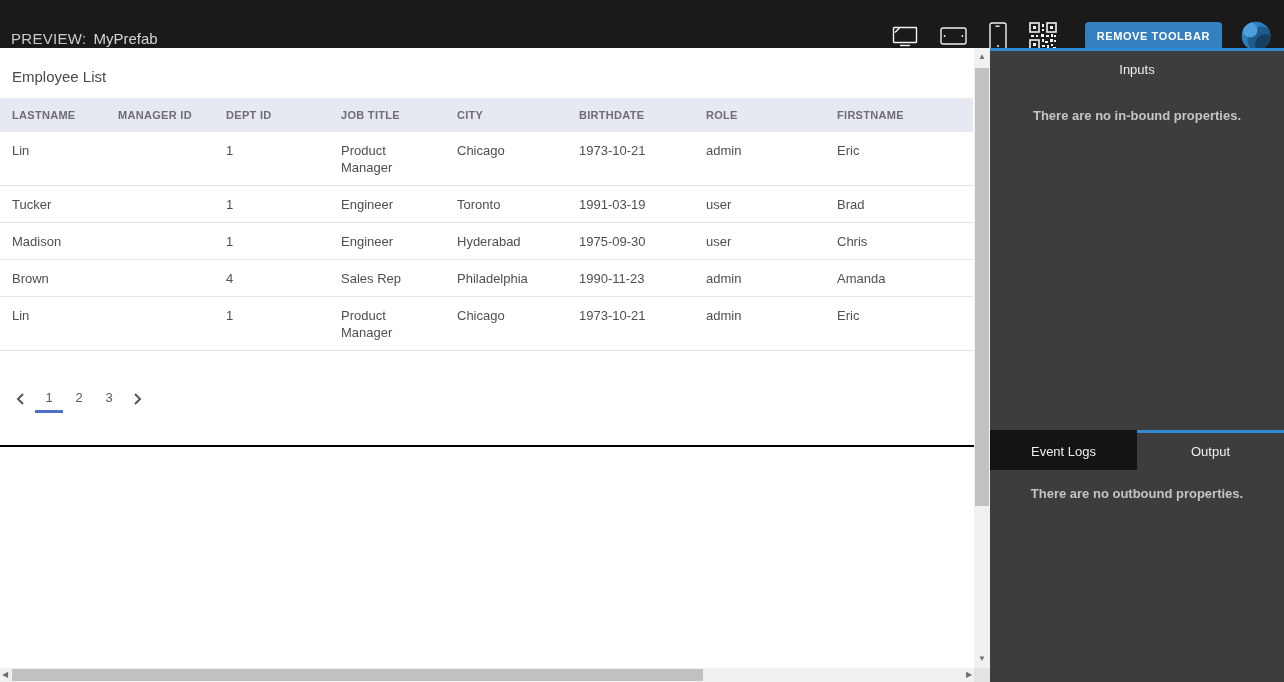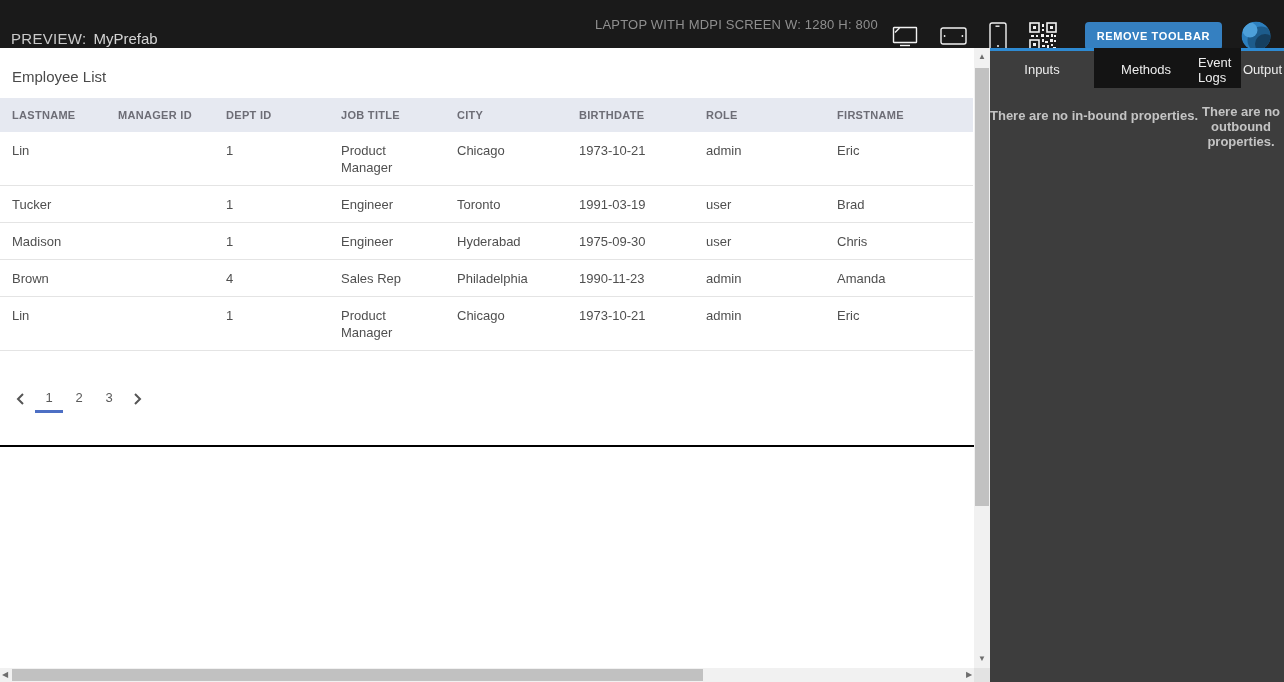--- a/index.html
+++ b/index.html
@@ -66,21 +66,21 @@
   .v-down{bottom:5px;}
   .h-scrollbar{
     position:absolute;left:0;right:16px;bottom:0;height:14px;background:#f1f1f1;
   }
   .h-thumb{position:absolute;left:12px;top:1px;height:12px;width:691px;background:#c1c1c1;}
   .h-arrow{position:absolute;color:#6e6e6e;font-size:8px;line-height:14px;width:10px;text-align:center;top:0;cursor:default;}
   .h-left{left:0;}
   .h-right{right:0;}
   .scroll-corner{position:absolute;right:0;bottom:0;width:16px;height:14px;background:#e3e3e3;}
   
-  .side-panel{flex:1;background:#3d3d3d;display:flex;flex-direction:row;}
+  .side-panel{flex:1;background:#3d3d3d;display:flex;flex-direction:column;}
   .panel-section-top{height:382px;flex:none;}
   .panel-section-bottom{flex:1;}
   .tab-row{display:flex;height:40px;}
   .tab{
     flex:1;display:flex;align-items:center;justify-content:center;
     font-size:13px;color:#ededed;cursor:pointer;border-top:3px solid transparent;box-sizing:border-box;
   }
   .tab.active{background:#3d3d3d;border-top-color:#2e8ad2;}
   .tab.inactive{background:#141414;border-top-color:#141414;}
   .panel-message{
@@ -91,21 +91,20 @@
 </head>
 <body>
 
 <div class="screen">
 
   <div class="toolbar">
     <div class="toolbar-left">
       <span class="preview-label">PREVIEW:</span>
       <span class="app-name">MyPrefab</span>
     </div>
-    <div class="device-label">LAPTOP WITH MDPI SCREEN W: 1280 H: 800</div>
     <div class="toolbar-right">
       <div class="device-icons">
         <span class="dev-icon">
           <svg width="26" height="21" viewBox="0 0 26 21" fill="none" stroke="#f2f2f2" stroke-width="1.4">
             <rect x="1.5" y="1.5" width="23" height="15" rx="0.5"></rect>
             <line x1="3" y1="6.5" x2="7.5" y2="2"></line>
             <line x1="8" y1="19.5" x2="18" y2="19.5"></line>
           </svg>
         </span>
         <span class="dev-icon">
@@ -281,21 +280,20 @@
         <div class="h-thumb"></div>
         <div class="h-arrow h-right">▶</div>
       </div>
       <div class="scroll-corner"></div>
     </div>
 
     <div class="side-panel">
       <div class="panel-section-top">
         <div class="tab-row">
           <div class="tab active">Inputs</div>
-          <div class="tab inactive">Methods</div>
         </div>
         <div class="panel-message">There are no in-bound properties.</div>
       </div>
       <div class="panel-section-bottom">
         <div class="tab-row">
           <div class="tab inactive">Event Logs</div>
           <div class="tab active">Output</div>
         </div>
         <div class="panel-message">There are no outbound properties.</div>
       </div>

